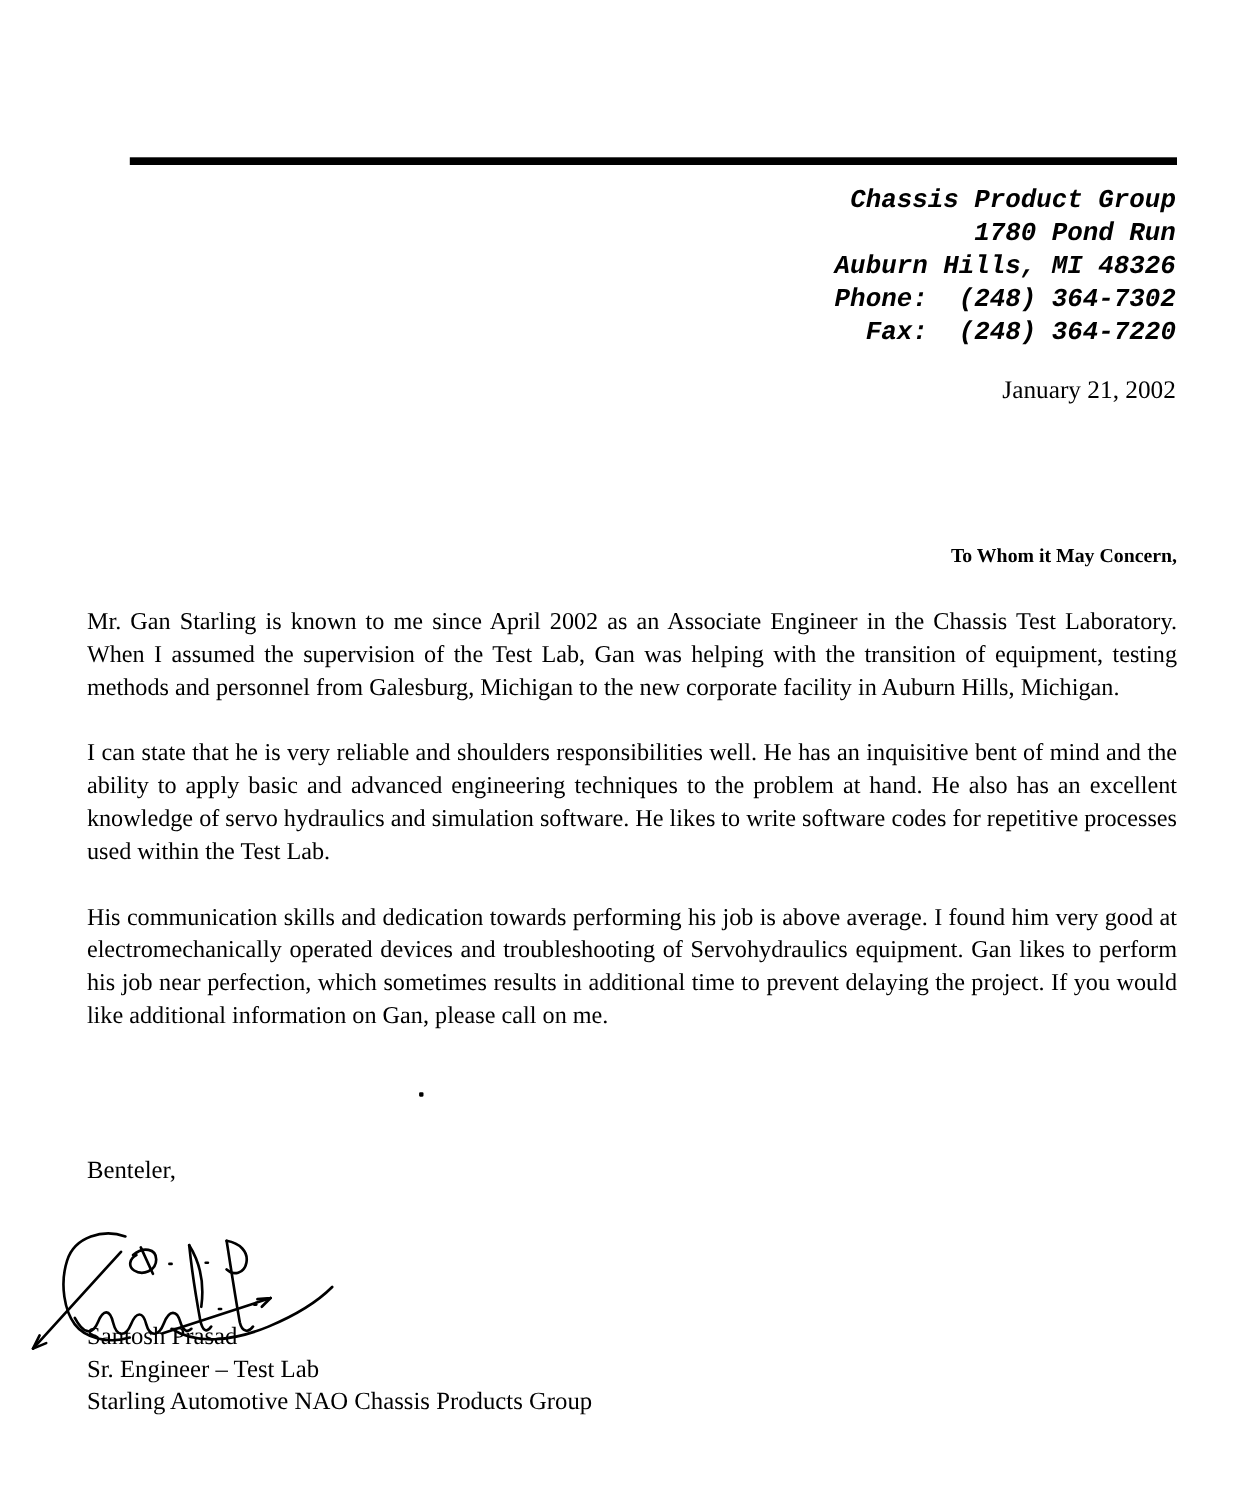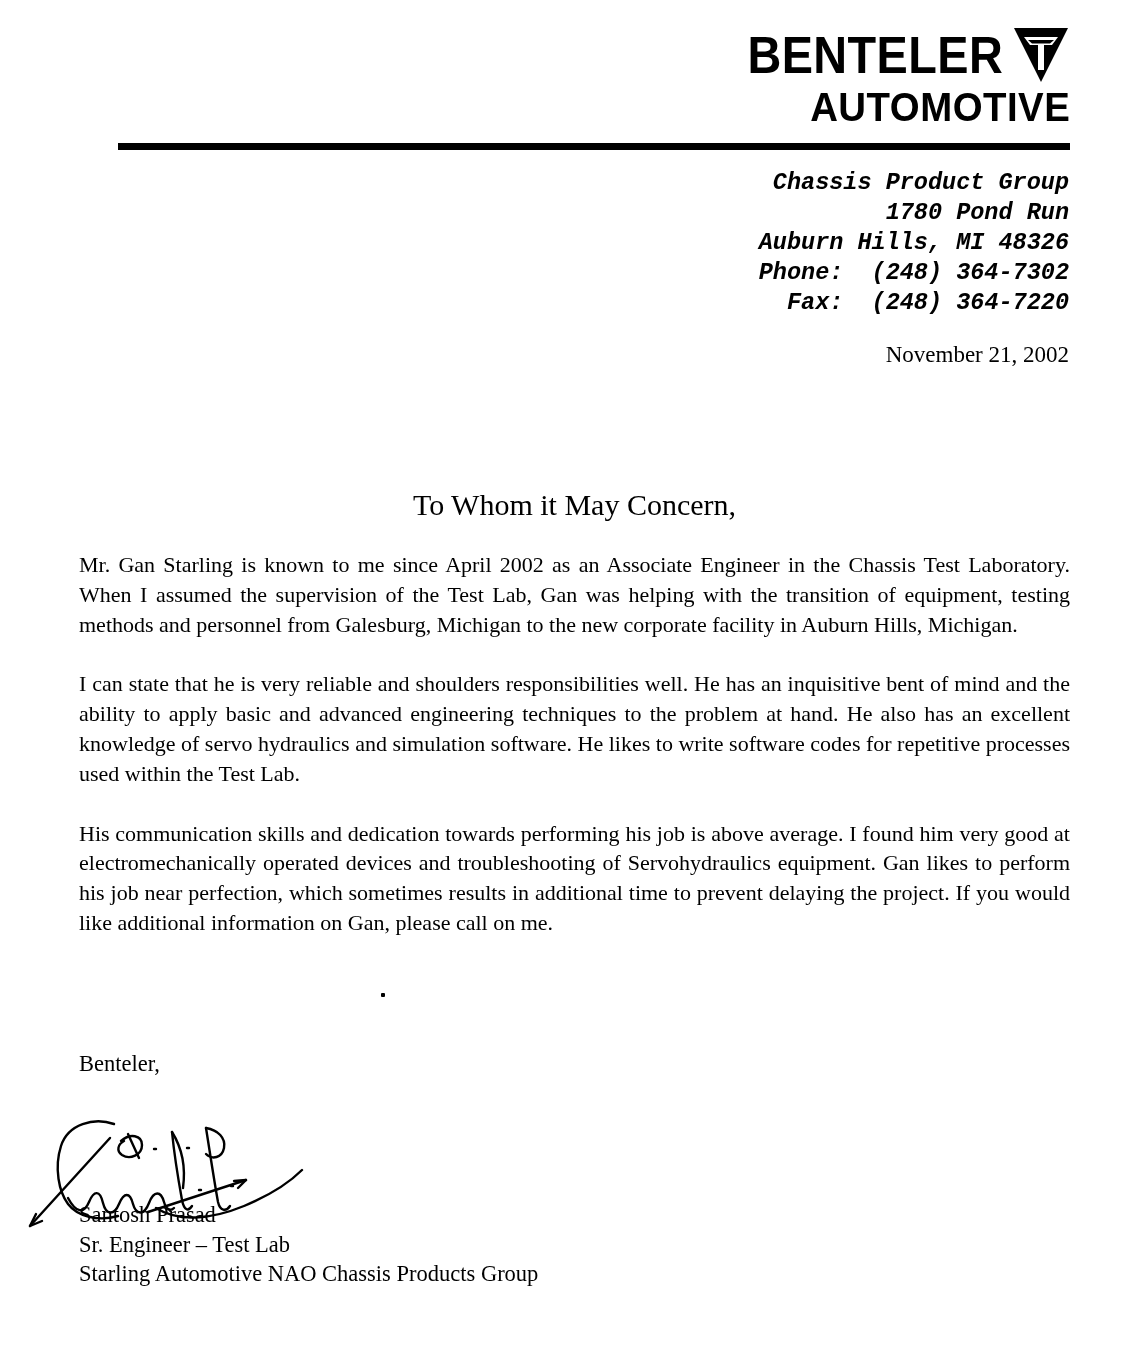--- a/index.html
+++ b/index.html
@@ -97,24 +97,25 @@
   }
 
   
   #body-block {
     position: absolute;
     left: 79px;
     top: 490px;
     width: 991px;
   }
   .salutation {
-    font-size: 30px;
+    font-size: 18px;
     line-height: 30px;
     margin: 0 0 30px 0;
-    text-align: center;
+    text-align: right;
+    font-weight: bold;
   }
   .para {
     font-size: 22px;
     line-height: 29.8px;
     margin: 0 0 30px 0;
     text-align: justify;
     text-justify: inter-word;
     -webkit-hyphens: none;
     hyphens: none;
   }
@@ -155,44 +156,29 @@
     font-size: 22.5px;
     line-height: 29.5px;
     white-space: pre;
   }
 </style>
 </head>
 <body>
 
 <div id="page">
 
-  <div id="letterhead">
-    <div id="logo-block">
-      <div id="brand-row">
-        <div id="brand-wordmark">BENTELER</div>
-        <div id="brand-mark">
-          <svg width="58" height="58" viewBox="0 0 58 58" aria-hidden="true">
-            <polygon points="2,2 56,2 29,56" fill="#000000"></polygon>
-            <path d="M12,11 L46,11 L40,19 L32,19 L32,44 L26,44 L26,19 L18,19 Z" fill="#ffffff"></path>
-            <path d="M16,14 L42,14 L38,17.5 L20,17.5 Z" fill="#000000"></path>
-          </svg>
-        </div>
-      </div>
-      <div id="brand-sub">AUTOMOTIVE</div>
-    </div>
-  </div>
   <div id="letterhead-rule"></div>
 
   <div id="address-block">Chassis Product Group
 1780 Pond Run
 Auburn Hills, MI 48326
 Phone:  (248) 364-7302
 Fax:  (248) 364-7220</div>
 
-  <div id="date-line">November 21, 2002</div>
+  <div id="date-line">January 21, 2002</div>
 
   <div id="body-block">
     <p class="salutation">To Whom it May Concern,</p>
     <p class="para">Mr. Gan Starling is known to me since April 2002 as an Associate Engineer in the Chassis Test Laboratory. When I assumed the supervision of the Test Lab, Gan was helping with the transition of equipment, testing methods and personnel from Galesburg, Michigan to the new corporate facility in Auburn Hills, Michigan.</p>
     <p class="para">I can state that he is very reliable and shoulders responsibilities well.  He has an inquisitive bent of mind and the ability to apply basic and advanced engineering techniques to the problem at hand. He also has an excellent knowledge of servo hydraulics and simulation software. He likes to write software codes for repetitive processes used within the Test Lab.</p>
     <p class="para">His communication skills and dedication towards performing his job is above average.  I found him very good at electromechanically operated devices and troubleshooting of Servohydraulics equipment.  Gan likes to perform his job near perfection, which sometimes results in additional time to prevent delaying the project. If you would like additional information on Gan, please call on me.</p>
   </div>
 
   <div id="scan-speck"></div>
 

